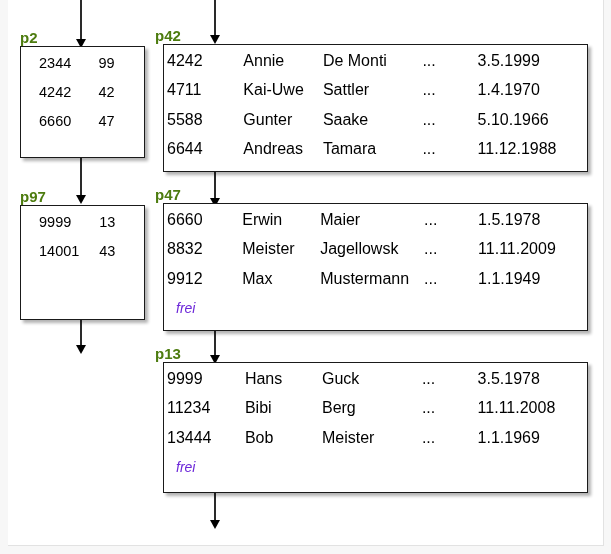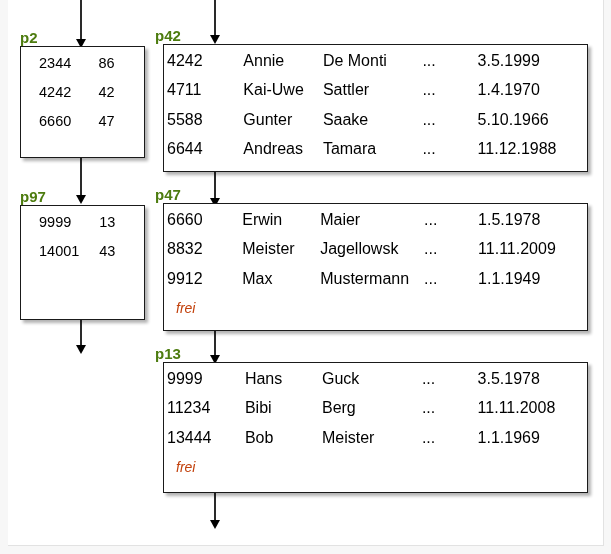--- a/index.html
+++ b/index.html
@@ -46,21 +46,21 @@
   .c-fn  { width:78px; }
   .c-ln  { width:102px; }
   .c-dots{ width:57px; }
   .c-dt  { width:91px; }
 
   .frei{
     position:absolute;
     left:12px;
     font-style:italic;
     font-size:14px;
-    color:#c2410c;
+    color:#6d28d9;
   }
   
   .arrow{ position:absolute; }
   .arrow .shaft{
     position:absolute;
     left:0; top:0;
     width:1.5px;
     background:#2a2a2a;
   }
   .arrow .head{
@@ -111,21 +111,21 @@
     <div class="shaft" style="height:28px;"></div>
     <div class="head" style="top:27px;"></div>
   </div>
 
   <div class="node-label" style="left:12px;top:29px;">p2</div>
   <div class="node" style="left:12px;top:46px;width:125px;height:112px;">
     <table class="idx-grid">
       <tbody>
           <tr>
         <td class="k">2344</td>
-        <td class="p">86</td>
+        <td class="p">99</td>
       </tr>
       <tr>
         <td class="k">4242</td>
         <td class="p">42</td>
       </tr>
       <tr>
         <td class="k">6660</td>
         <td class="p">47</td>
       </tr>
     </tbody>

